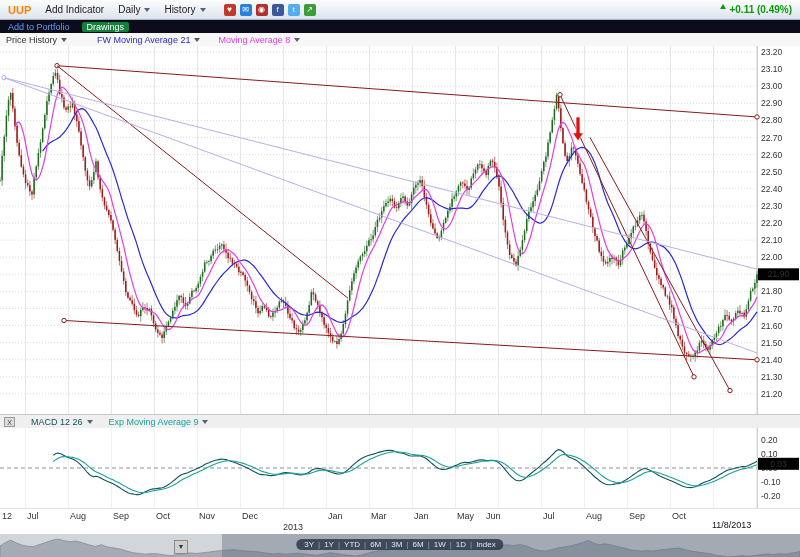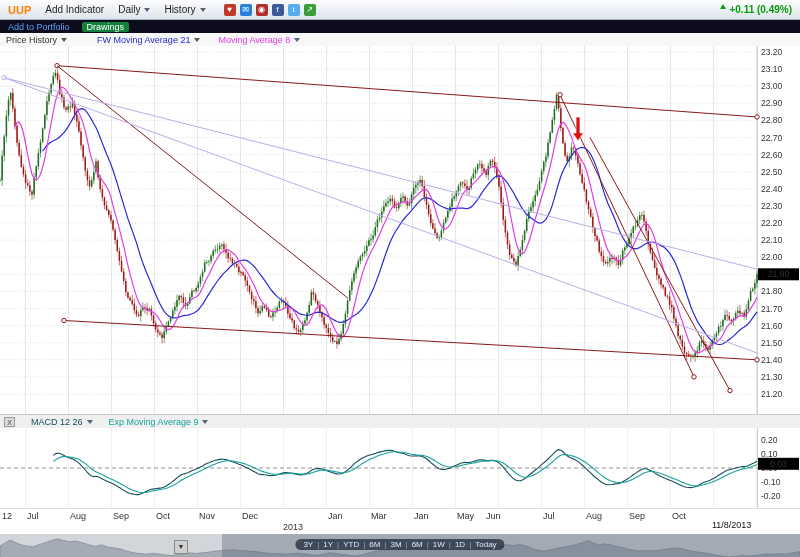--- a/index.html
+++ b/index.html
@@ -991,15 +991,15 @@
       <span class="range-btn">6M</span>
       <span class="range-sep">|</span>
       <span class="range-btn">3M</span>
       <span class="range-sep">|</span>
       <span class="range-btn">6M</span>
       <span class="range-sep">|</span>
       <span class="range-btn">1W</span>
       <span class="range-sep">|</span>
       <span class="range-btn">1D</span>
       <span class="range-sep">|</span>
-      <span class="range-btn">Today</span>
+      <span class="range-btn">Index</span>
     </div>
 </div>
 
 </body></html>

